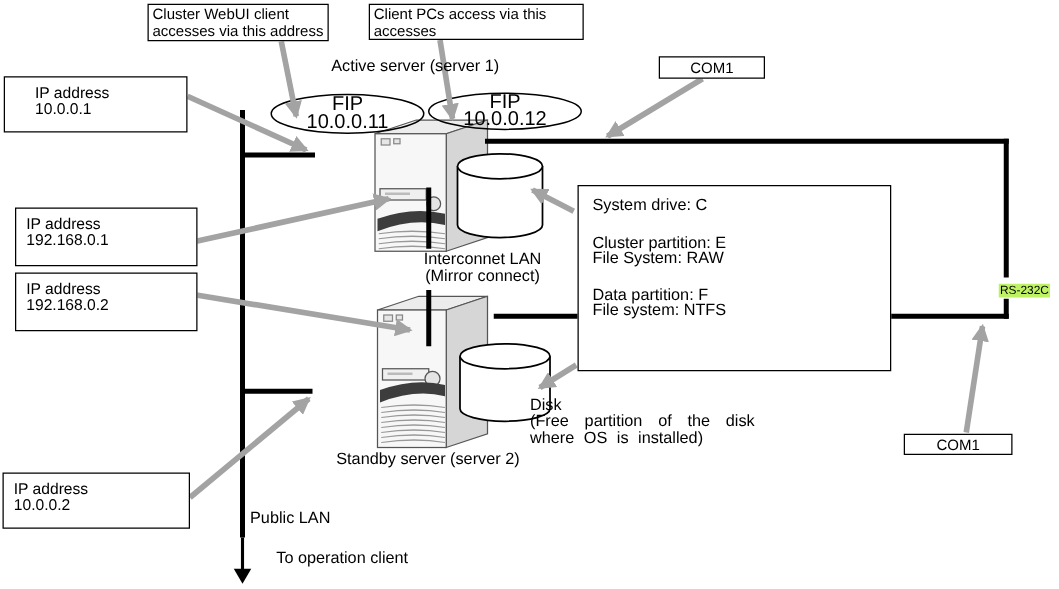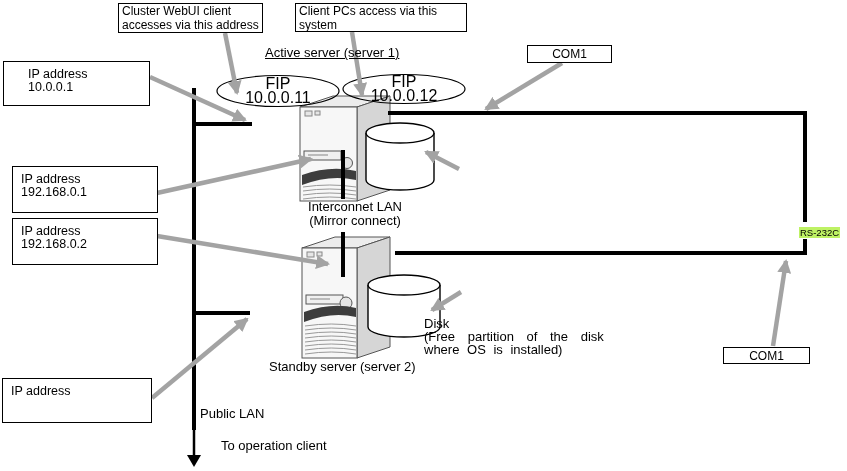--- a/index.html
+++ b/index.html
@@ -115,24 +115,24 @@
       <polygon points="187,455 201,455 194,467" fill="#000"></polygon>
     </g>
   </svg>
 
   <div class="box callout" style="left:118px; top:3px; width:145px; height:30px;">
     <div>Cluster WebUI client</div>
     <div>accesses via this address</div>
   </div>
   <div class="box callout" style="left:295px; top:3px; width:172px; height:29px;">
     <div>Client PCs access via this</div>
-    <div>system</div>
+    <div>accesses</div>
   </div>
 
-  <div class="lbl big" style="left:265px; top:46px;text-decoration:underline;">Active server (server 1)</div>
+  <div class="lbl big" style="left:265px; top:46px;">Active server (server 1)</div>
   <div class="lbl big" style="left:269px; top:360px;">Standby server (server 2)</div>
 
   <div class="fip" style="left:217px; top:77px; width:122px;">
     <div>FIP</div>
     <div>10.0.0.11</div>
   </div>
   <div class="fip" style="left:343px; top:75px; width:122px;">
     <div>FIP</div>
     <div>10.0.0.12</div>
   </div>
@@ -149,24 +149,34 @@
   <div class="box ipbox" style="left:12px; top:166px; width:146px; height:47px;">
     <div>IP address</div>
     <div>192.168.0.1</div>
   </div>
   <div class="box ipbox" style="left:12px; top:218px; width:146px; height:47px;">
     <div>IP address</div>
     <div>192.168.0.2</div>
   </div>
   <div class="box ipbox" style="left:2px; top:378px; width:150px; height:45px;">
     <div>IP address</div>
+    <div>10.0.0.2</div>
   </div>
 
+  <div class="box sysbox" style="left:462px; top:148px; width:251px; height:149px;">
+    <div>System drive: C</div>
+    <div class="sp"></div>
+    <div>Cluster partition: E</div>
+    <div>File System: RAW</div>
+    <div class="sp"></div>
+    <div>Data partition: F</div>
+    <div>File system: NTFS</div>
+  </div>
 
-  <div class="lbl iclbl" style="left:284px; top:200px; width:142px;">
+  <div class="lbl iclbl" style="left:315px; top:200px; width:142px;">
     <div>Interconnet LAN</div>
     <div>(Mirror connect)</div>
   </div>
 
   <div class="lbl disklbl" style="left:424px; top:317px;">
     <div>Disk</div>
     <div class="just1">(Free partition of the disk</div>
     <div class="just2">where OS is installed)</div>
   </div>
 

